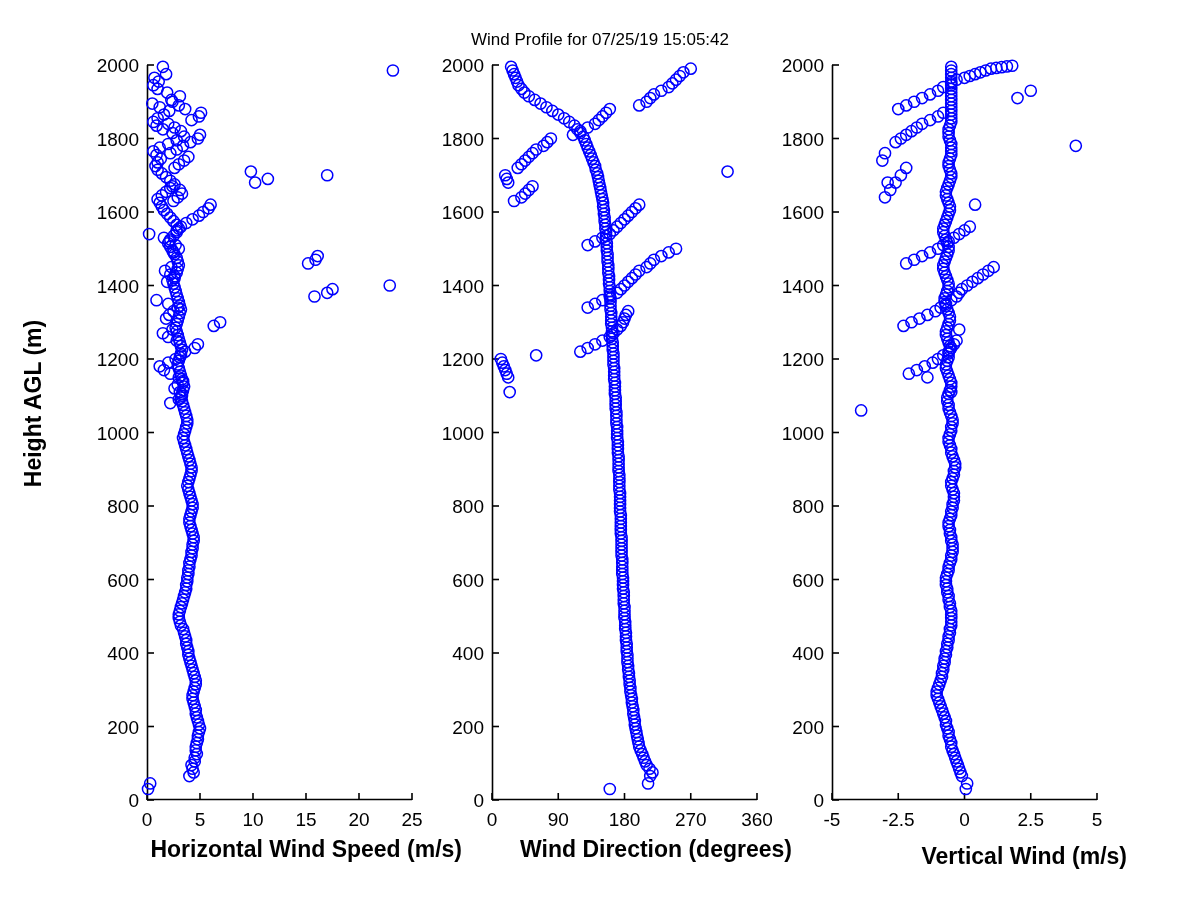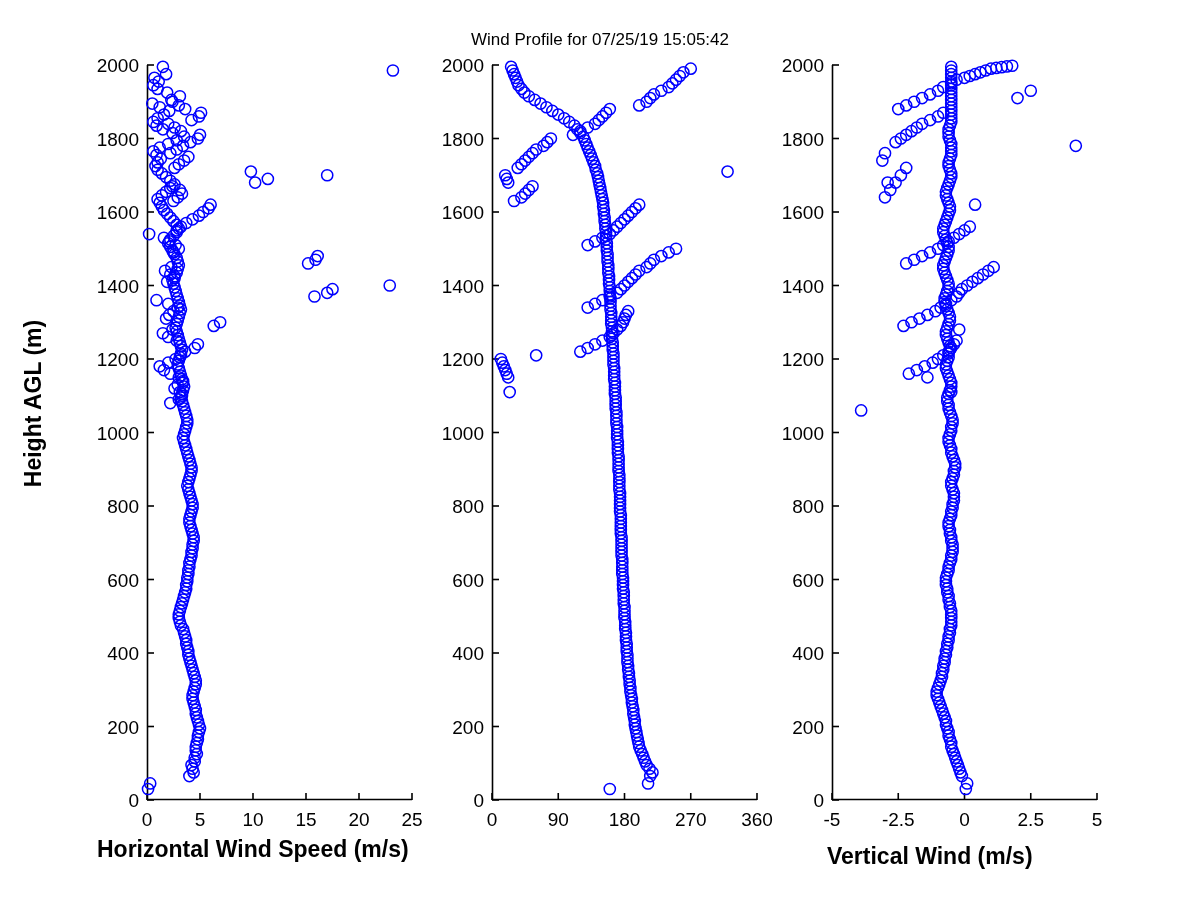--- a/index.html
+++ b/index.html
@@ -56,21 +56,21 @@
     top: 0;
     overflow: visible;
   }
   .xlabel {
     position: absolute;
     top: 836px;
     font-size: 23px;
     font-weight: bold;
     color: #000000;
     white-space: nowrap;
-    text-align: left;
+    text-align: right;
   }
   .tick-text {
     font-family: "Liberation Sans", sans-serif;
     font-size: 19px;
     fill: #000000;
   }
 </style>
 </head>
 <body>
 
@@ -718,20 +718,21 @@
           <circle cx="169.31" cy="25.73" r="5.6" fill="none" stroke="#0000ff" stroke-width="1.5"></circle>
           <circle cx="176.67" cy="22.05" r="5.6" fill="none" stroke="#0000ff" stroke-width="1.5"></circle>
           <circle cx="180.35" cy="18.38" r="5.6" fill="none" stroke="#0000ff" stroke-width="1.5"></circle>
           <circle cx="184.03" cy="14.70" r="5.6" fill="none" stroke="#0000ff" stroke-width="1.5"></circle>
           <circle cx="187.71" cy="11.02" r="5.6" fill="none" stroke="#0000ff" stroke-width="1.5"></circle>
           <circle cx="191.39" cy="7.35" r="5.6" fill="none" stroke="#0000ff" stroke-width="1.5"></circle>
           <circle cx="198.75" cy="3.67" r="5.6" fill="none" stroke="#0000ff" stroke-width="1.5"></circle>
         </g>
       </svg>
   </div>
+  <div class="xlabel" id="xlabel-1" style="left:457px; width:335px;">Wind Direction (degrees)</div>
 
   <div class="panel" id="panel-2" style="left:832px; width:290px;">
     <svg class="axes-svg" id="svg-2" width="290" height="735">
         <line x1="0.5" y1="0" x2="0.5" y2="735" stroke="#000" stroke-width="1.6"></line>
         <line x1="0" y1="734.5" x2="265" y2="734.5" stroke="#000" stroke-width="1.6"></line>
         <line x1="0" y1="735" x2="7" y2="735" stroke="#000" stroke-width="1.6"></line>
         <text x="-8" y="742" text-anchor="end" class="tick-text">0</text>
         <line x1="0" y1="661.5" x2="7" y2="661.5" stroke="#000" stroke-width="1.6"></line>
         <text x="-8" y="668.5" text-anchor="end" class="tick-text">200</text>
         <line x1="0" y1="588" x2="7" y2="588" stroke="#000" stroke-width="1.6"></line>

